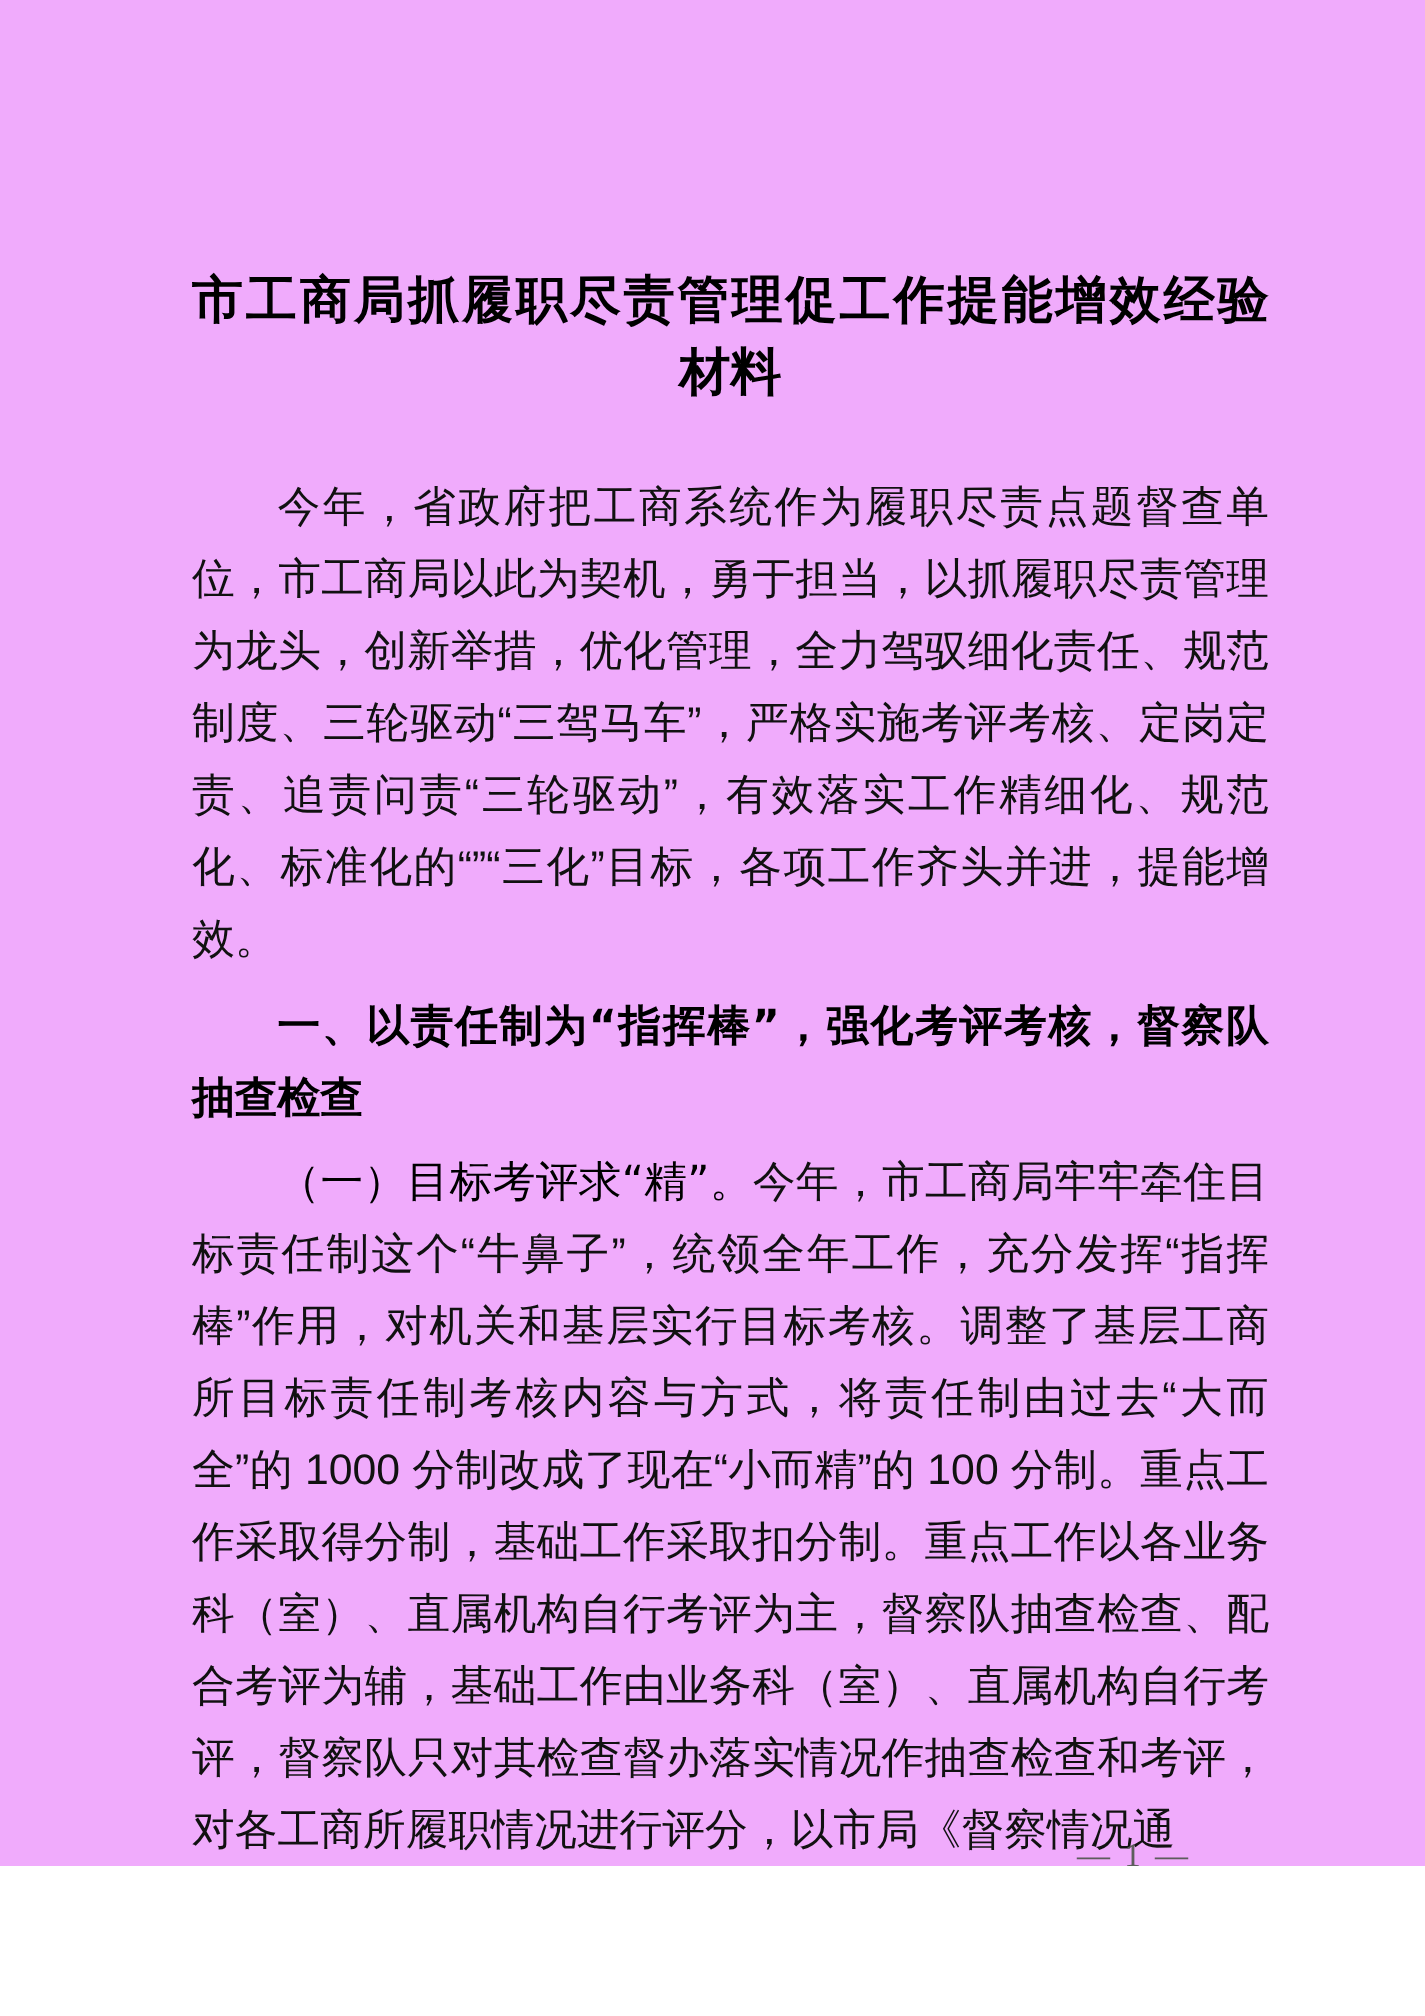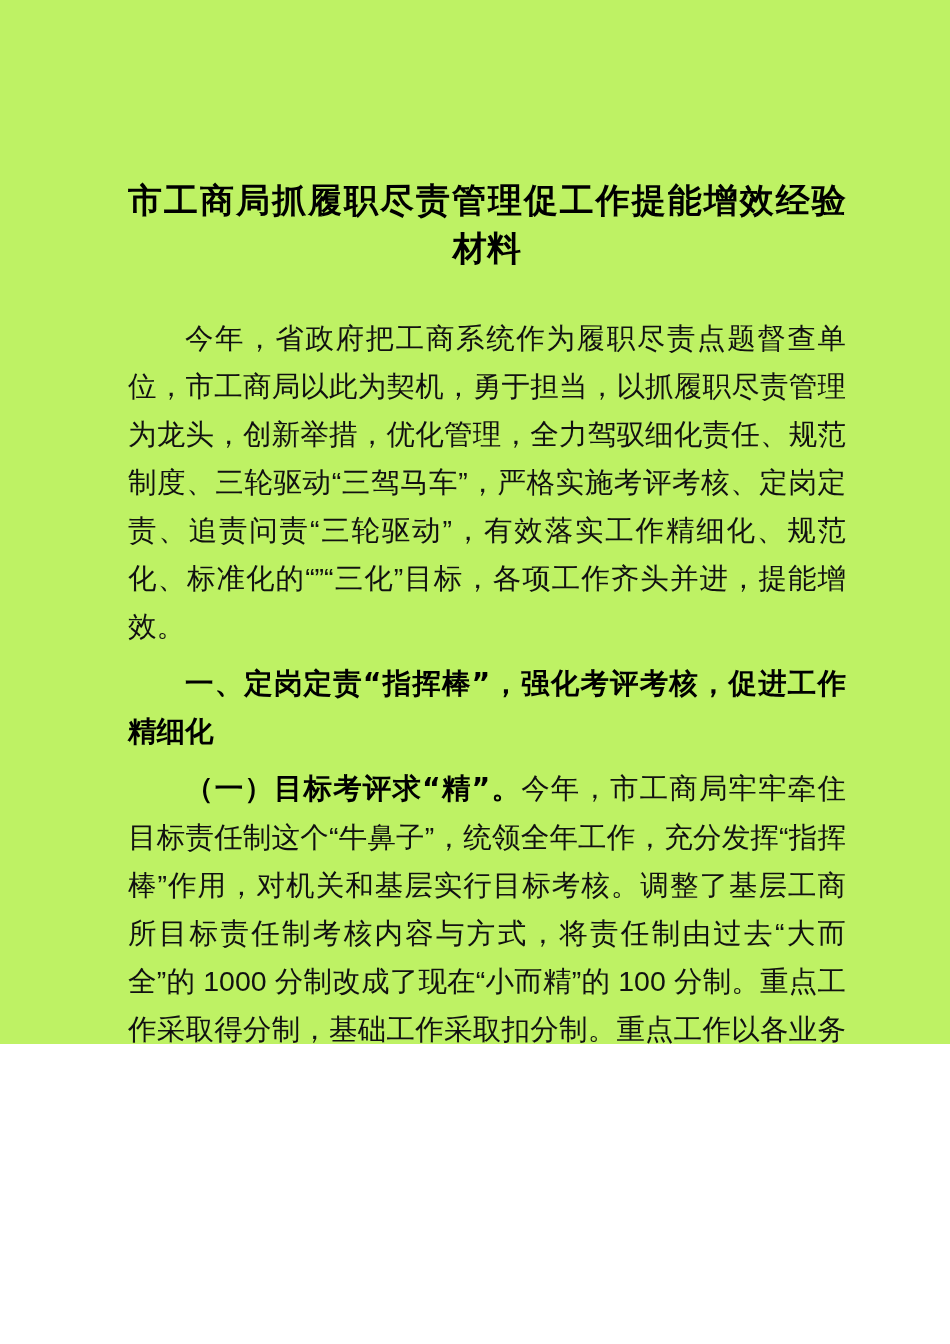--- a/index.html
+++ b/index.html
@@ -7,22 +7,22 @@
     padding: 0;
     background: #ffffff;
   }
   body {
     font-family: "Liberation Sans", "DejaVu Sans", sans-serif;
     -webkit-font-smoothing: antialiased;
   }
   .page {
     position: relative;
     width: 950px;
-    height: 1044px;
-    background: #bef264;
+    height: 1244px;
+    background: #f0abfc;
     overflow: hidden;
     box-sizing: border-box;
   }
   .content {
     position: absolute;
     left: 128px;
     top: 0;
     width: 718px;
   }
 
@@ -72,21 +72,21 @@
     text-indent: 2em;
     word-break: break-all;
   }
 
   
   .para-sub {
     padding-top: 8px;
   }
   .lead-bold {
     font-family: "DejaVu Sans", "Liberation Sans", sans-serif;
-    font-weight: 700;
+    font-weight: 400;
     color: #000000;
   }
 
   
   .footer {
     position: absolute;
     left: 128px;
     width: 718px;
     top: 1222px;
     text-align: right;
@@ -103,21 +103,21 @@
 <body>
 
 <div class="page">
 
   <div class="content">
 
     <h1 class="doc-title"><span>市工商局抓履职尽责管理促工作提能增效经验材料</span></h1>
 
     <p class="para para-lead">今年，省政府把工商系统作为履职尽责点题督查单位，市工商局以此为契机，勇于担当，以抓履职尽责管理为龙头，创新举措，优化管理，全力驾驭细化责任、规范制度、三轮驱动“三驾马车”，严格实施考评考核、定岗定责、追责问责“三轮驱动”，有效落实工作精细化、规范化、标准化的“”“三化”目标，各项工作齐头并进，提能增效。</p>
 
-    <p class="heading">一、定岗定责“指挥棒”，强化考评考核，促进工作精细化</p>
+    <p class="heading">一、以责任制为“指挥棒”，强化考评考核，督察队抽查检查</p>
 
     <p class="para para-sub"><span class="lead-bold">（一）目标考评求“精”。</span><span>今年，市工商局牢牢牵住目标责任制这个“牛鼻子”，统领全年工作，充分发挥“指挥棒”作用，对机关和基层实行目标考核。调整了基层工商所目标责任制考核内容与方式，将责任制由过去“大而全”的 1000 分制改成了现在“小而精”的 100 分制。重点工作采取得分制，基础工作采取扣分制。重点工作以各业务科（室）、直属机构自行考评为主，督察队抽查检查、配合考评为辅，基础工作由业务科（室）、直属机构自行考评，督察队只对其检查督办落实情况作抽查检查和考评，对各工商所履职情况进行评分，以市局《督察情况通</span></p>
 
   </div>
 
   <div class="footer">— 1 —</div>
 
 </div>
 
 </body></html>

